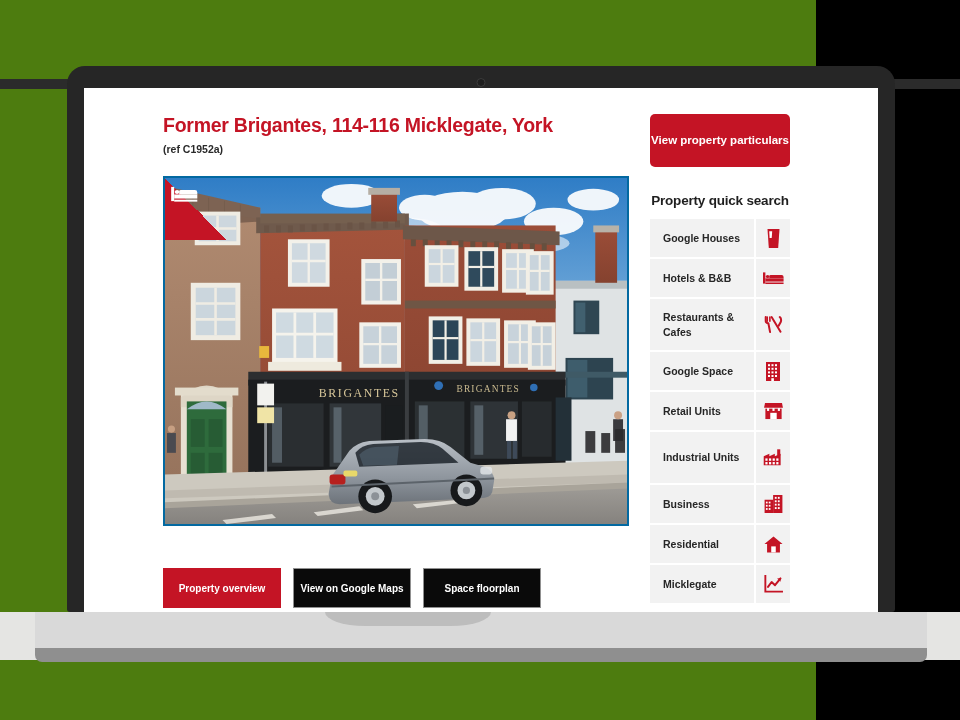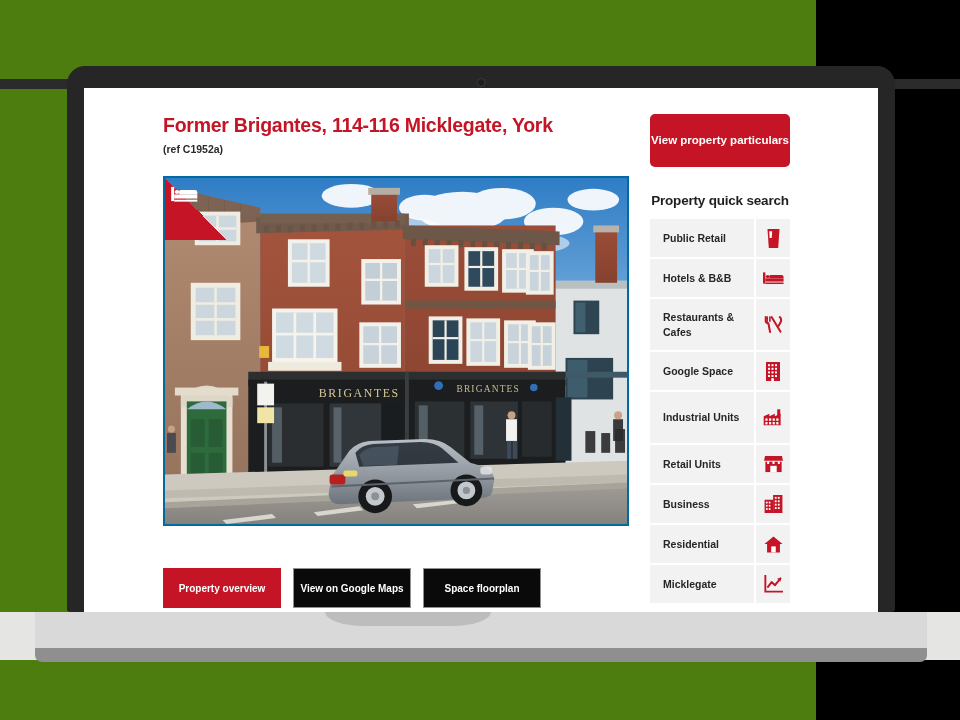--- a/index.html
+++ b/index.html
@@ -488,21 +488,21 @@
 
       <div class="col-side">
 
         <div class="particulars-btn">View property particulars</div>
 
         <div class="side-heading">Property quick search</div>
 
         <div class="qs-list">
 
           <div class="qs-row">
-            <div class="qs-label">Public Retail</div>
+            <div class="qs-label">Google Houses</div>
             <div class="qs-icon">
               <svg width="15" height="19" viewBox="0 0 15 19">
                   <path d="M1.5 0 H13.5 L12.2 19 H2.8 Z" fill="#c41425"></path>
                   <path d="M3.2 2.2 H6.2 L5.7 9 H3.6 Z" fill="#ffffff"></path>
                 </svg>
             </div>
           </div>
 
           <div class="qs-row">
             <div class="qs-label">Hotels &amp; B&amp;B</div>
@@ -546,52 +546,52 @@
                     <rect x="10" y="9.4" width="2" height="2"></rect>
                   <rect x="3" y="13" width="2" height="2"></rect>
                     <rect x="6.5" y="13" width="2" height="2"></rect>
                     <rect x="10" y="13" width="2" height="2"></rect>
                   <rect x="6.3" y="16.2" width="2.6" height="2.8"></rect>
                 </g>
               </svg>
             </div>
           </div>
 
+          <div class="qs-row">
+            <div class="qs-label">Retail Units</div>
+            <div class="qs-icon">
+              <svg width="19" height="17" viewBox="0 0 20 18">
+                <path d="M1 0 H19 L20 5 H0 Z" fill="#c41425"></path>
+                <rect x="1.4" y="6" width="17.2" height="11" fill="#c41425"></rect>
+                <g fill="#ffffff">
+                    <rect x="3.2" y="5.4" width="2.2" height="3"></rect>
+                    <rect x="8.9" y="5.4" width="2.2" height="3"></rect>
+                    <rect x="14.6" y="5.4" width="2.2" height="3"></rect>
+                  </g>
+                <rect x="6.6" y="10.4" width="6.8" height="6.6" fill="#ffffff"></rect>
+              </svg>
+            </div>
+          </div>
+
           <div class="qs-row tall">
             <div class="qs-label">Industrial Units</div>
             <div class="qs-icon">
               <svg width="20" height="17" viewBox="0 0 22 18">
                 <rect x="15.6" y="0" width="3.4" height="7" fill="#c41425"></rect>
                 <path d="M0.8 7.6 L7 5 L7 7.6 L13 5 L13 7.6 L19.4 5 L19.4 17.4 L0.8 17.4 Z" fill="#c41425"></path>
                 <g fill="#ffffff">
                   <rect x="2.6" y="10" width="2.4" height="2.6"></rect>
                     <rect x="6.6" y="10" width="2.4" height="2.6"></rect>
                   <rect x="10.6" y="10" width="2.4" height="2.6"></rect>
                     <rect x="14.6" y="10" width="2.4" height="2.6"></rect>
                   <rect x="2.6" y="14" width="2.4" height="2.6"></rect>
                     <rect x="6.6" y="14" width="2.4" height="2.6"></rect>
                   <rect x="10.6" y="14" width="2.4" height="2.6"></rect>
                     <rect x="14.6" y="14" width="2.4" height="2.6"></rect>
                 </g>
-              </svg>
-            </div>
-          </div>
-
-          <div class="qs-row">
-            <div class="qs-label">Retail Units</div>
-            <div class="qs-icon">
-              <svg width="19" height="17" viewBox="0 0 20 18">
-                <path d="M1 0 H19 L20 5 H0 Z" fill="#c41425"></path>
-                <rect x="1.4" y="6" width="17.2" height="11" fill="#c41425"></rect>
-                <g fill="#ffffff">
-                    <rect x="3.2" y="5.4" width="2.2" height="3"></rect>
-                    <rect x="8.9" y="5.4" width="2.2" height="3"></rect>
-                    <rect x="14.6" y="5.4" width="2.2" height="3"></rect>
-                  </g>
-                <rect x="6.6" y="10.4" width="6.8" height="6.6" fill="#ffffff"></rect>
               </svg>
             </div>
           </div>
 
           <div class="qs-row">
             <div class="qs-label">Business</div>
             <div class="qs-icon">
               <svg width="19" height="18" viewBox="0 0 20 19">
                 <rect x="0.6" y="5" width="9" height="14" fill="#c41425"></rect>
                 <rect x="9.6" y="0" width="9.8" height="19" fill="#c41425"></rect>

